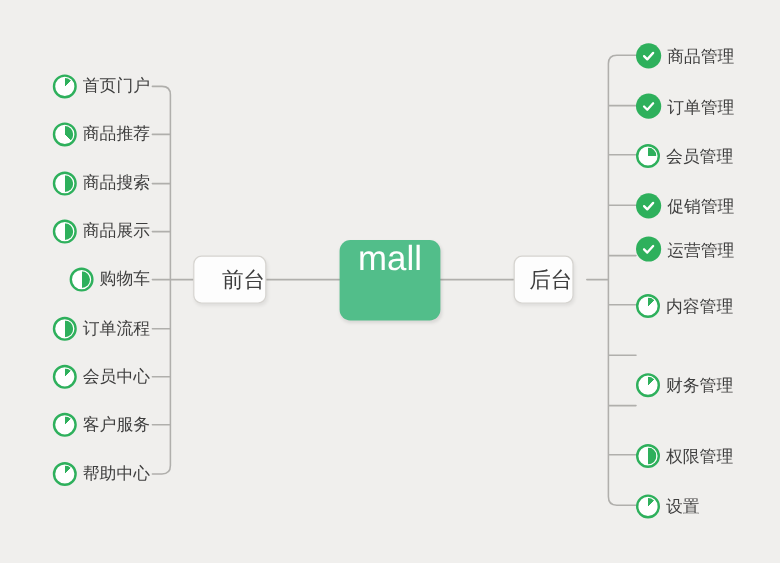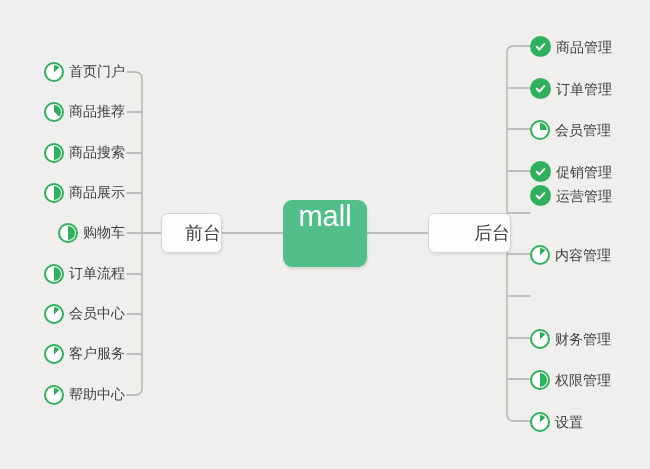--- a/index.html
+++ b/index.html
@@ -43,21 +43,21 @@
     border: 1px solid #d6d4d0;
     border-radius: 7px;
     box-sizing: border-box;
     display: flex; align-items: center; justify-content: flex-end;
     font-size: 18px;
     color: var(--text, #3e3e3e);
     box-shadow: 1px 2px 3px rgba(0,0,0,0.07);
     cursor: default;
   }
   .branch-left  { left: 161px; width: 61px; }
-  .branch-right { left: 428px; width: 83px; }
+  .branch-right { left: 428px; width: 50px; }
   .row {
     position: absolute;
     height: 22px;
     display: flex; align-items: center;
     gap: 5px;
     white-space: nowrap;
     cursor: default;
   }
   .row.left  { right: 525px; }
   .row.right { left: 530px; align-items: flex-end; }
@@ -176,33 +176,33 @@
     <span class="label">会员管理</span>
   </div>
   <div class="row right" style="top:160px">
     <span class="icon icon-check">
         <svg viewBox="0 0 24 24">
           <path d="M5 12.5l5 5 9-10" fill="none" stroke="#fff" stroke-width="3.5" stroke-linecap="round" stroke-linejoin="round"></path>
         </svg>
       </span>
     <span class="label">促销管理</span>
   </div>
-  <div class="row right" style="top:184px">
+  <div class="row right" style="top:196px">
     <span class="icon icon-check">
         <svg viewBox="0 0 24 24">
           <path d="M5 12.5l5 5 9-10" fill="none" stroke="#fff" stroke-width="3.5" stroke-linecap="round" stroke-linejoin="round"></path>
         </svg>
       </span>
     <span class="label">运营管理</span>
   </div>
   <div class="row right" style="top:243px">
     <span class="icon icon-pie" style="--p: 12.5%;"></span>
     <span class="label">内容管理</span>
   </div>
-  <div class="row right" style="top:327px">
+  <div class="row right" style="top:309px">
     <span class="icon icon-pie" style="--p: 12.5%;"></span>
     <span class="label">财务管理</span>
   </div>
   <div class="row right" style="top:368px">
     <span class="icon icon-pie" style="--p: 50%;"></span>
     <span class="label">权限管理</span>
   </div>
   <div class="row right" style="top:410px">
     <span class="icon icon-pie" style="--p: 12.5%;"></span>
     <span class="label">设置</span>

